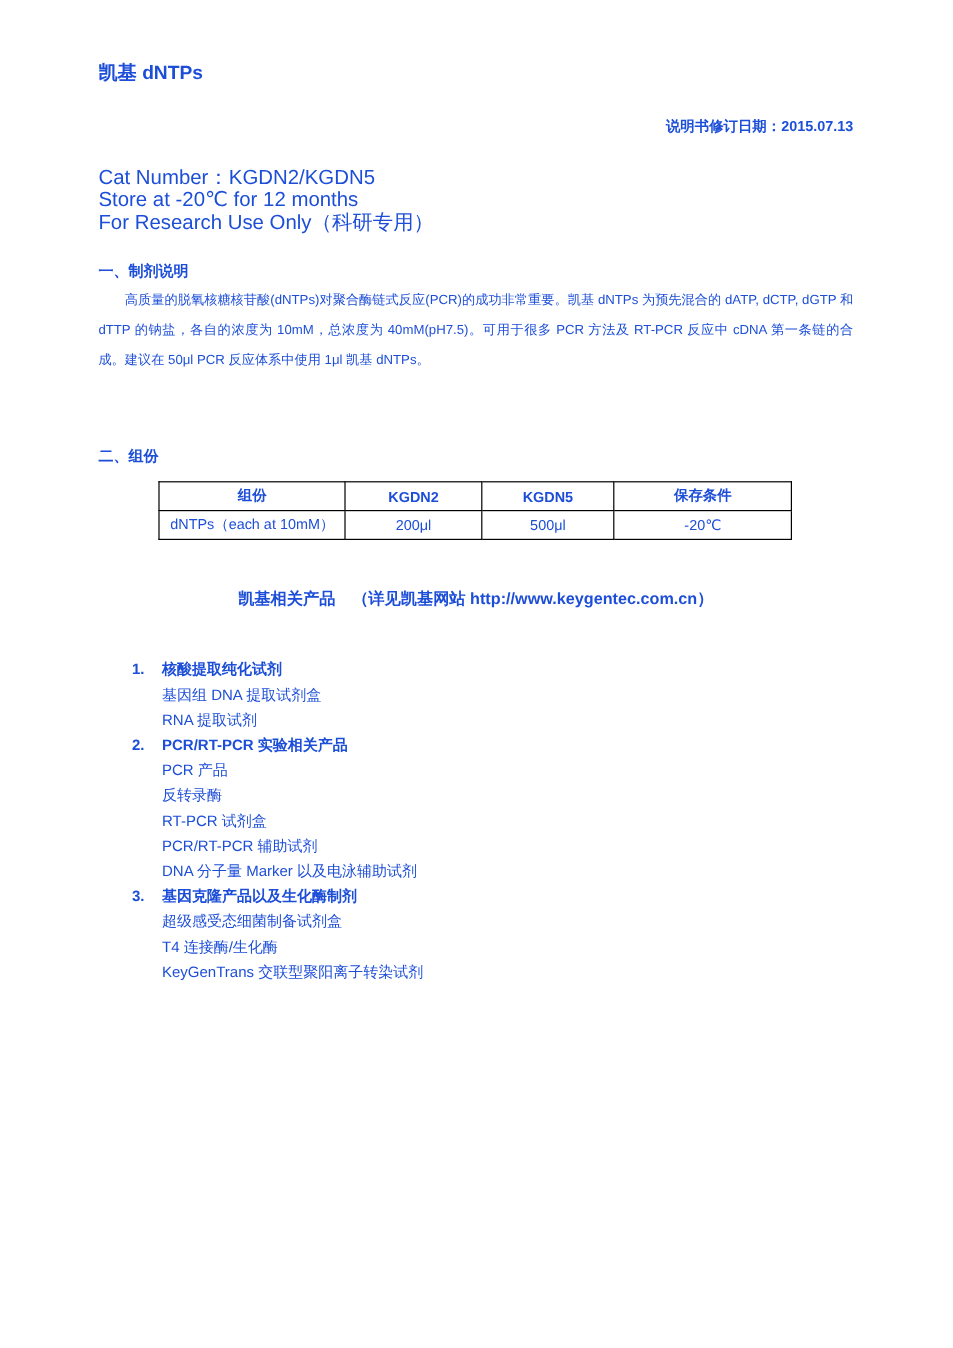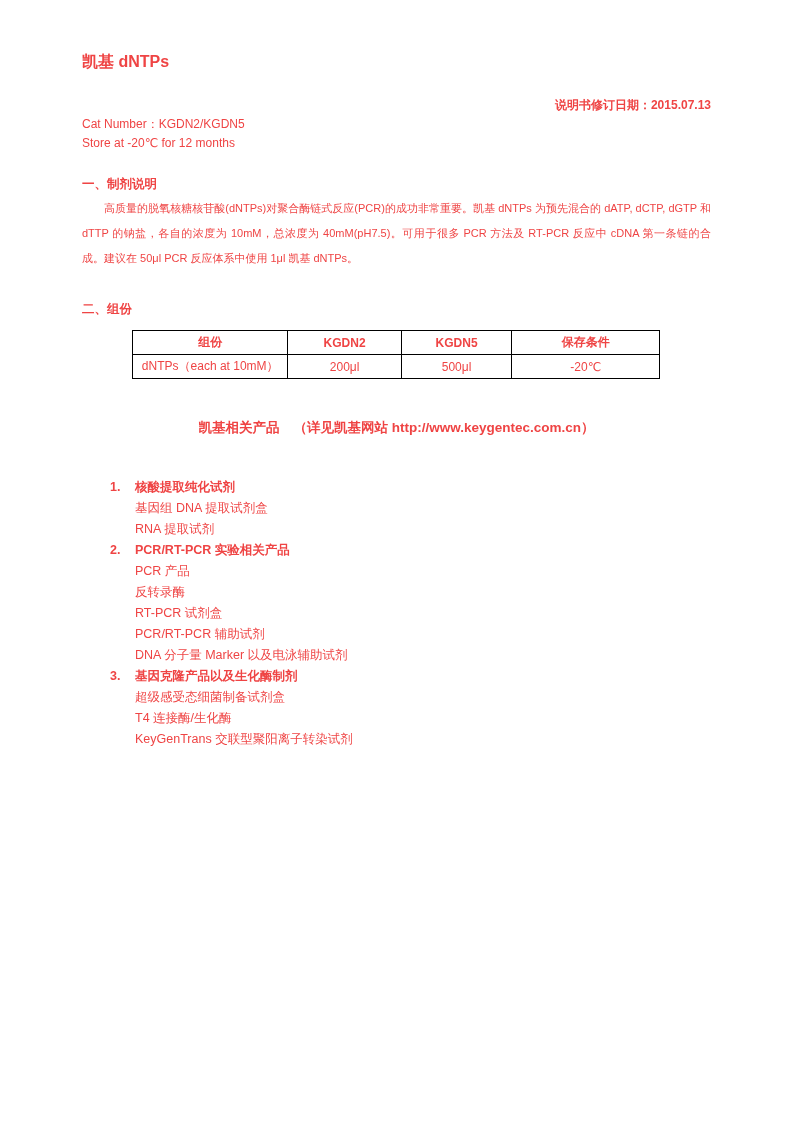--- a/index.html
+++ b/index.html
@@ -7,52 +7,52 @@
     padding: 0;
     background: #ffffff;
   }
   .page {
     position: relative;
     width: 794px;
     height: 1123px;
     background: #ffffff;
     overflow: hidden;
     font-family: "Liberation Sans", "DejaVu Sans", sans-serif;
-    color: #ef4444;
+    color: #1d4ed8;
   }
   .content {
     box-sizing: border-box;
     padding: 52px 83px 0 82px;
   }
   .doc-title {
     margin: 0;
     font-size: 16px;
     font-weight: bold;
     line-height: 20px;
   }
   .revision {
     margin-top: 26px;
     text-align: right;
     font-size: 12px;
     font-weight: bold;
     line-height: 14px;
   }
   .info-block {
-    margin-top: 3px;
-    font-size: 12px;
+    margin-top: 26px;
+    font-size: 17px;
     line-height: 19px;
   }
   .sec-heading {
     margin-top: 24px;
     font-size: 12.5px;
     font-weight: bold;
     line-height: 15px;
   }
   .sec-heading.sec2 {
-    margin-top: 31px;
+    margin-top: 60px;
   }
   .para {
     margin: 4px 0 0 0;
     font-size: 11px;
     line-height: 25px;
     text-align: justify;
     text-indent: 2em;
   }
   .comp-table {
     margin: 13px 0 0 50px;
@@ -107,20 +107,21 @@
 <div class="page">
   <div class="content">
 
     <h1 class="doc-title">凯基 dNTPs</h1>
 
     <div class="revision">说明书修订日期：2015.07.13</div>
 
     <div class="info-block">
       <div>Cat Number：KGDN2/KGDN5</div>
       <div>Store at -20℃ for 12 months</div>
+      <div>For Research Use Only（科研专用）</div>
     </div>
 
     <div class="sec-heading">一、制剂说明</div>
     <p class="para">高质量的脱氧核糖核苷酸(dNTPs)对聚合酶链式反应(PCR)的成功非常重要。凯基 dNTPs 为预先混合的 dATP, dCTP, dGTP 和 dTTP 的钠盐，各自的浓度为 10mM，总浓度为 40mM(pH7.5)。可用于很多 PCR 方法及 RT-PCR 反应中 cDNA 第一条链的合成。建议在 50μl PCR 反应体系中使用 1μl 凯基 dNTPs。</p>
 
     <div class="sec-heading sec2">二、组份</div>
 
     <table class="comp-table">
       <colgroup>
         <col style="width:29.5%">

